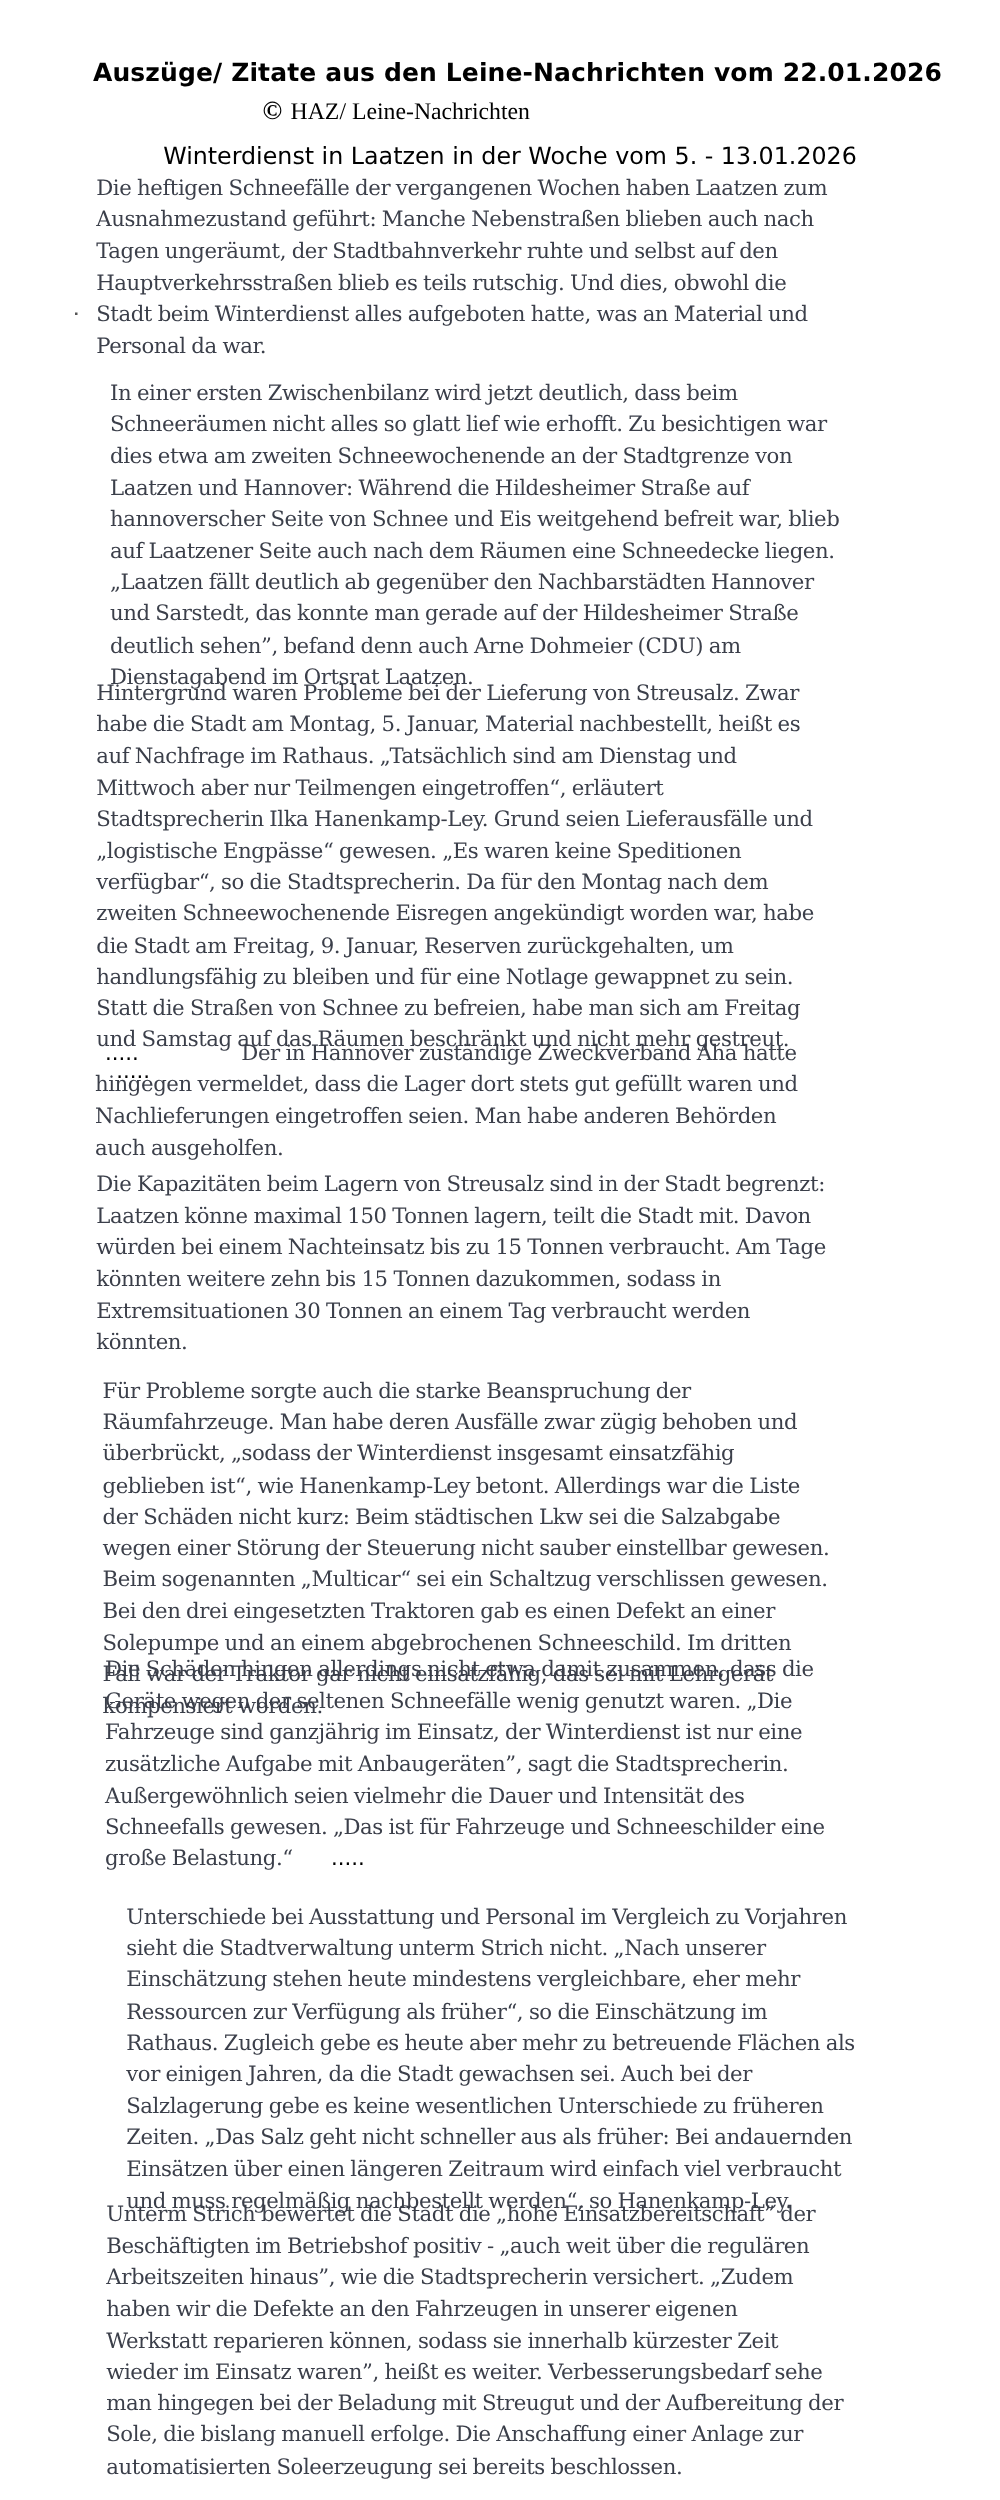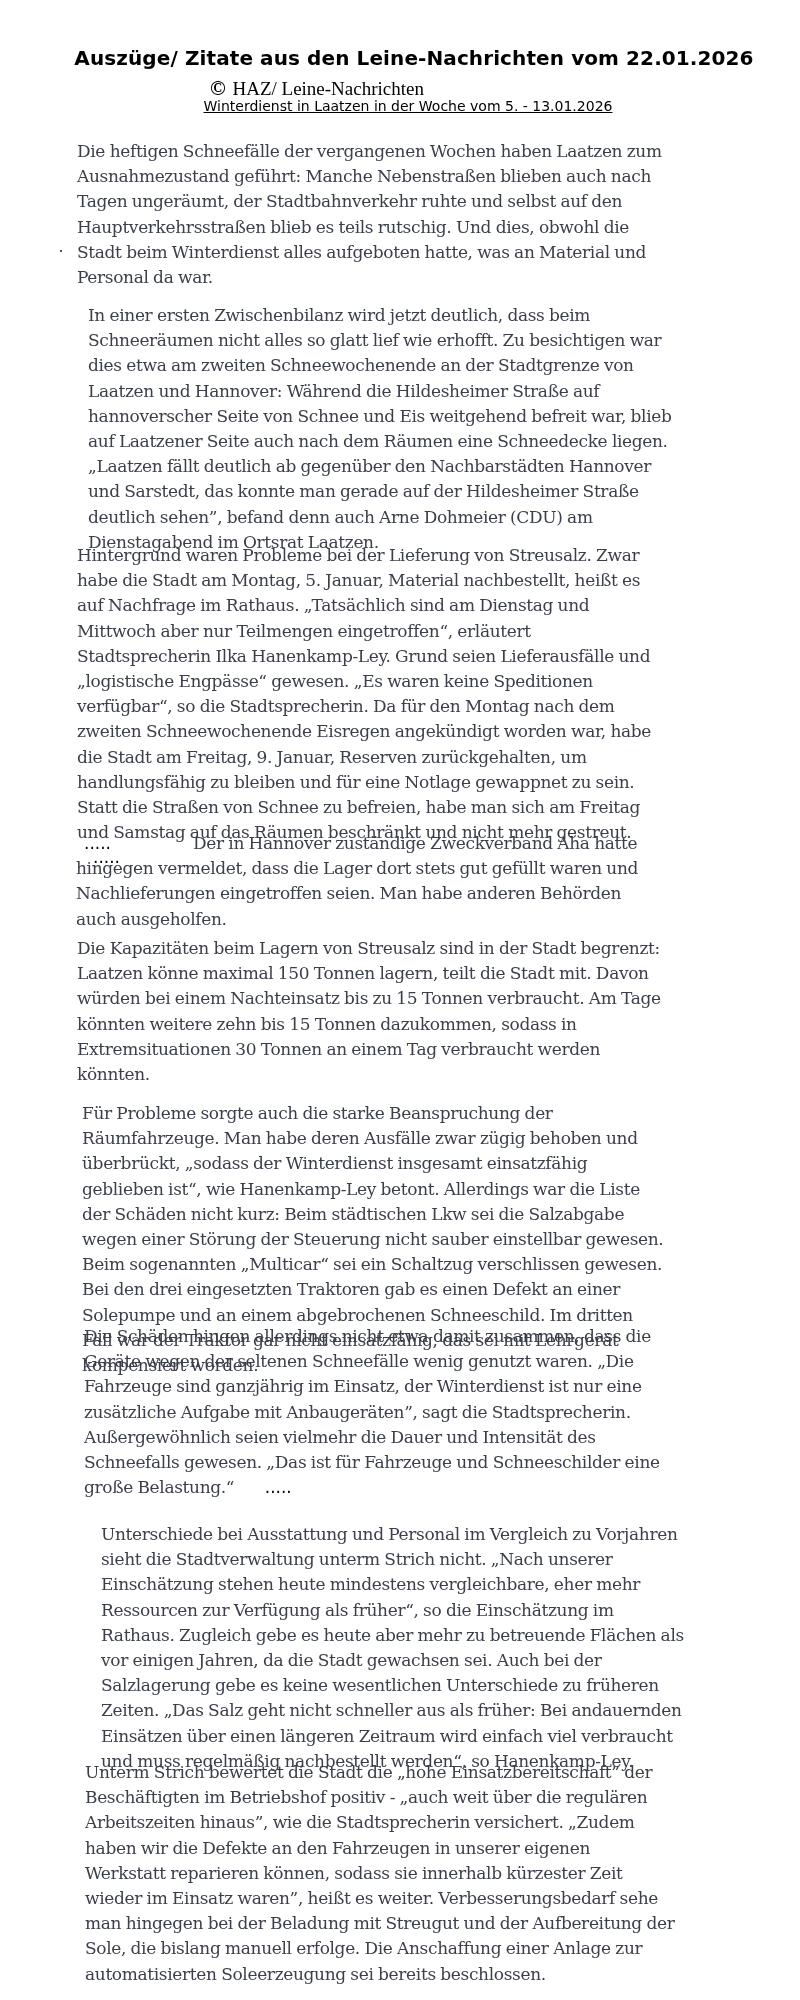--- a/index.html
+++ b/index.html
@@ -1,21 +1,21 @@
 <!DOCTYPE html>
 <html><head>
   <meta charset="utf-8">
   <style>
     html, body { margin: 0; padding: 0; background: #ffffff; }
     body { width: 800px; height: 2000px; position: relative; overflow: hidden; }
     .header { text-align: center; font-family: "DejaVu Sans", sans-serif; color: #000; }
     .title { position: absolute; top: 46px; left: 0; width: 800px; font-size: 20px; font-weight: bold; letter-spacing: 0.1px; text-align: center; padding-left: 28px; box-sizing: border-box; }
     .copyright { position: absolute; top: 76px; left: 210px; font-size: 19px; font-family: Liberation Serif, serif; }
     .copyright .sym { font-size: 21px; font-weight: bold; margin-right: 2px; }
-    .subtitle { position: absolute; top: 98px; left: 0; width: 800px; text-align: center; font-size: 14px; padding-left: 16px; box-sizing: border-box; text-decoration: underline; }
+    .subtitle { position: absolute; top: 114px; left: 0; width: 800px; text-align: center; font-size: 19px; padding-left: 16px; box-sizing: border-box; }
     .para { position: absolute; font-family: "DejaVu Serif", serif; font-size: 17px; line-height: 25.2px; color: #3b3f4a; letter-spacing: -0.35px; word-spacing: -0.5px; margin: 0; }
     .dots { color: #000; font-family: "DejaVu Sans", sans-serif; letter-spacing: 0; }
     .stray-dot { position: absolute; left: 60px; top: 250px; width: 2px; height: 2px; background: #555; }
   </style>
 </head>
 <body>
 
 <div>
   <div class="header title">Auszüge/ Zitate aus den Leine-Nachrichten vom 22.01.2026</div>
   <div class="header copyright">

